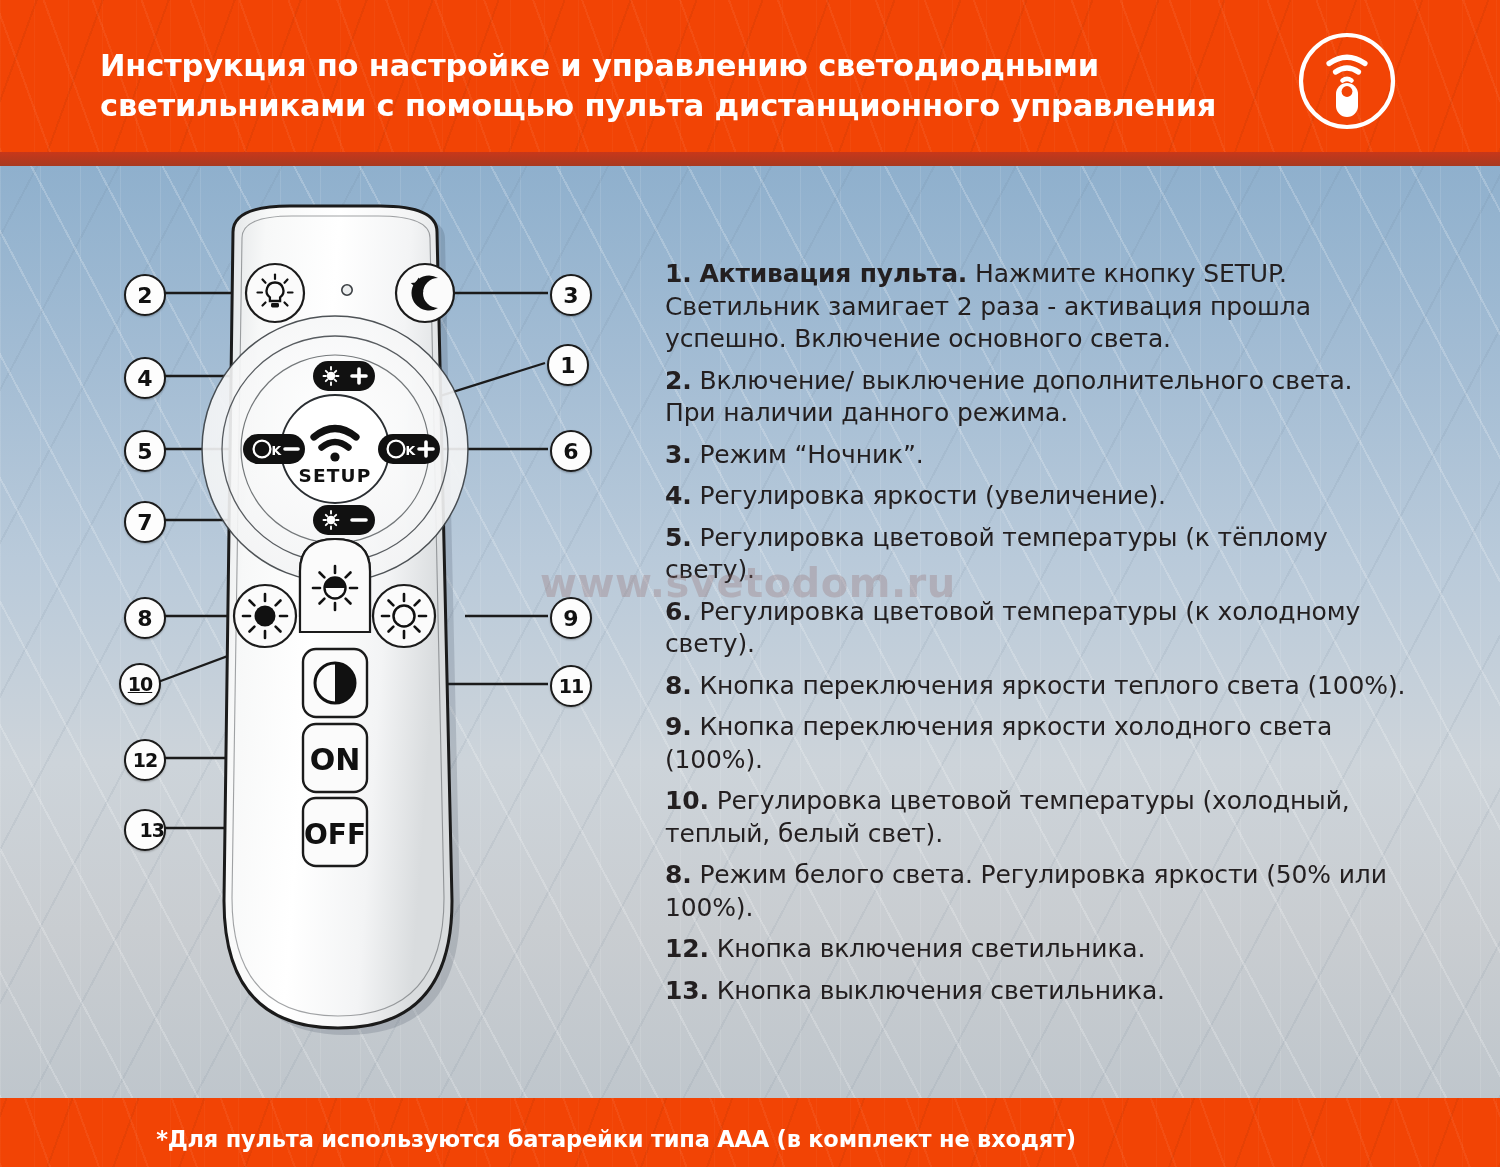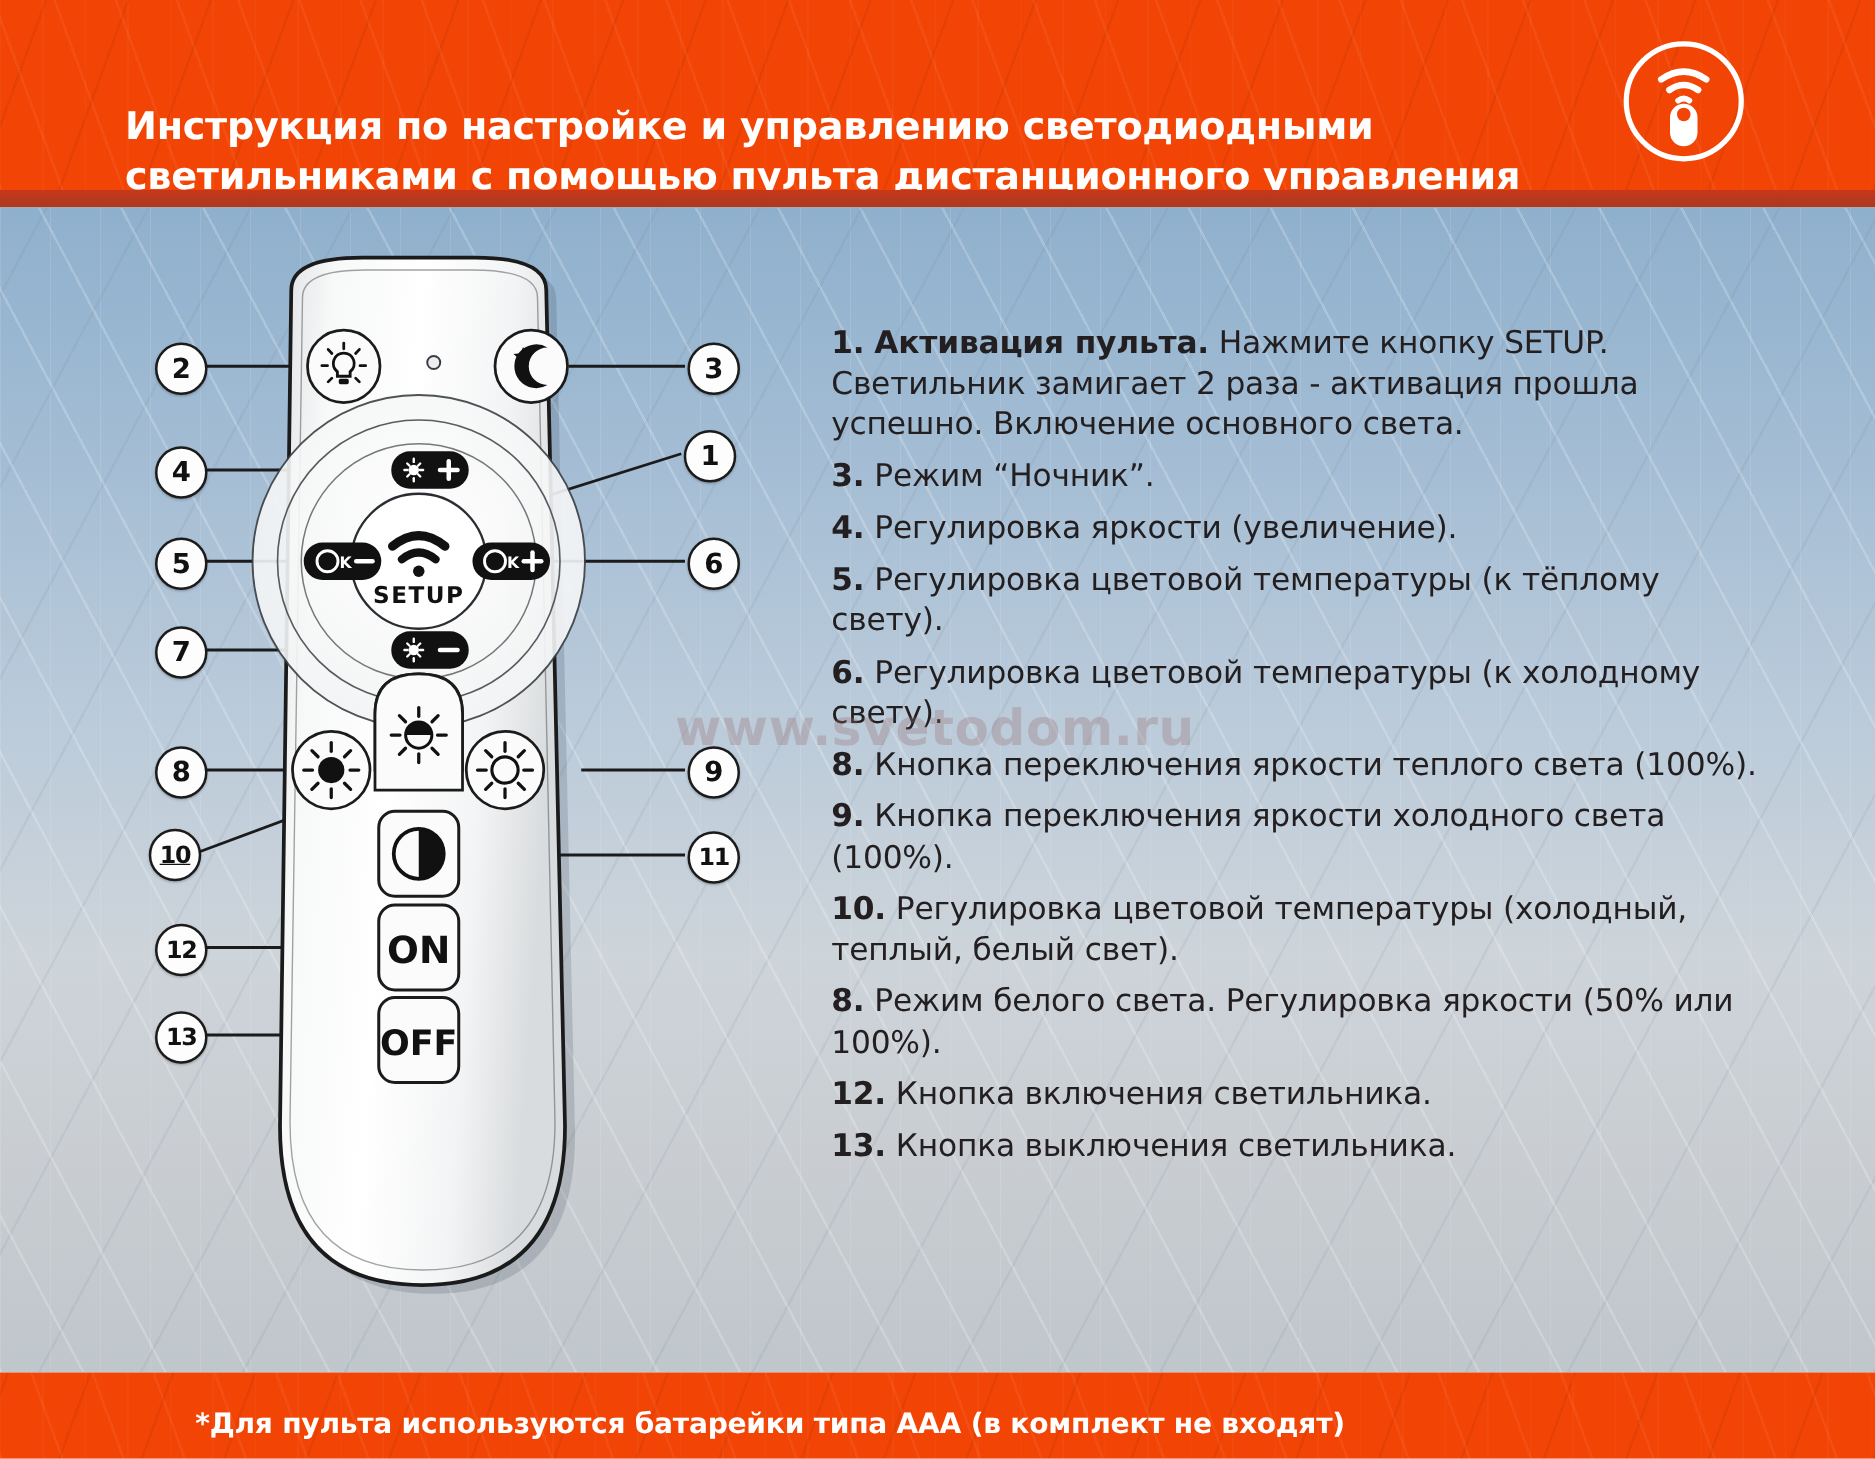--- a/index.html
+++ b/index.html
@@ -21,21 +21,20 @@
       repeating-linear-gradient(70deg, rgba(255,255,255,.055) 0 2px, rgba(255,255,255,0) 2px 46px),
       repeating-linear-gradient(-70deg, rgba(0,0,0,.05) 0 2px, rgba(0,0,0,0) 2px 62px),
       repeating-linear-gradient(90deg, rgba(255,255,255,.035) 0 1px, rgba(255,255,255,0) 1px 34px);
     pointer-events:none;
   }
   .header-title{
     position:absolute;left:100px;top:46px;width:1160px;
     color:#ffffff;font-size:30.5px;font-weight:bold;line-height:1.32;
     letter-spacing:-0.2px;
     white-space:pre-line;
-    margin-top:36px;
   }
   .header-logo{
     position:absolute;left:1296px;top:30px;width:102px;height:102px;
   }
   .header-accent{
     position:absolute;left:0;top:152px;width:1500px;height:14px;
     background:linear-gradient(180deg,#c8371a 0%,#a83a20 100%);
   }
 
   
@@ -343,32 +342,36 @@
     </div>
   <div class="callout wide" style="left:119px;top:497px;text-decoration:underline;">
       <span>10</span>
     </div>
   <div class="callout wide" style="left:550px;top:499px;">
       <span>11</span>
     </div>
   <div class="callout wide" style="left:124px;top:573px;">
       <span>12</span>
     </div>
-  <div class="callout wide" style="left:124px;top:643px;">
+  <div class="callout wide" style="left:124px;top:643px;justify-content:flex-end;">
       <span>13</span>
     </div>
 </div>
 
 <div class="watermark">www.svetodom.ru</div>
 
 <div class="instructions">
   <div class="ins-item">
     <b>1.</b>
     <b>Активация пульта.</b>
     <span>Нажмите кнопку SETUP. Светильник замигает 2 раза - активация прошла успешно. Включение основного света.</span>
+  </div>
+  <div class="ins-item">
+    <b>2.</b>
+    <span>Включение/ выключение дополнительного света. При наличии данного режима.</span>
   </div>
   <div class="ins-item">
     <b>3.</b>
     <span>Режим “Ночник”.</span>
   </div>
   <div class="ins-item">
     <b>4.</b>
     <span>Регулировка яркости (увеличение).</span>
   </div>
   <div class="ins-item">

